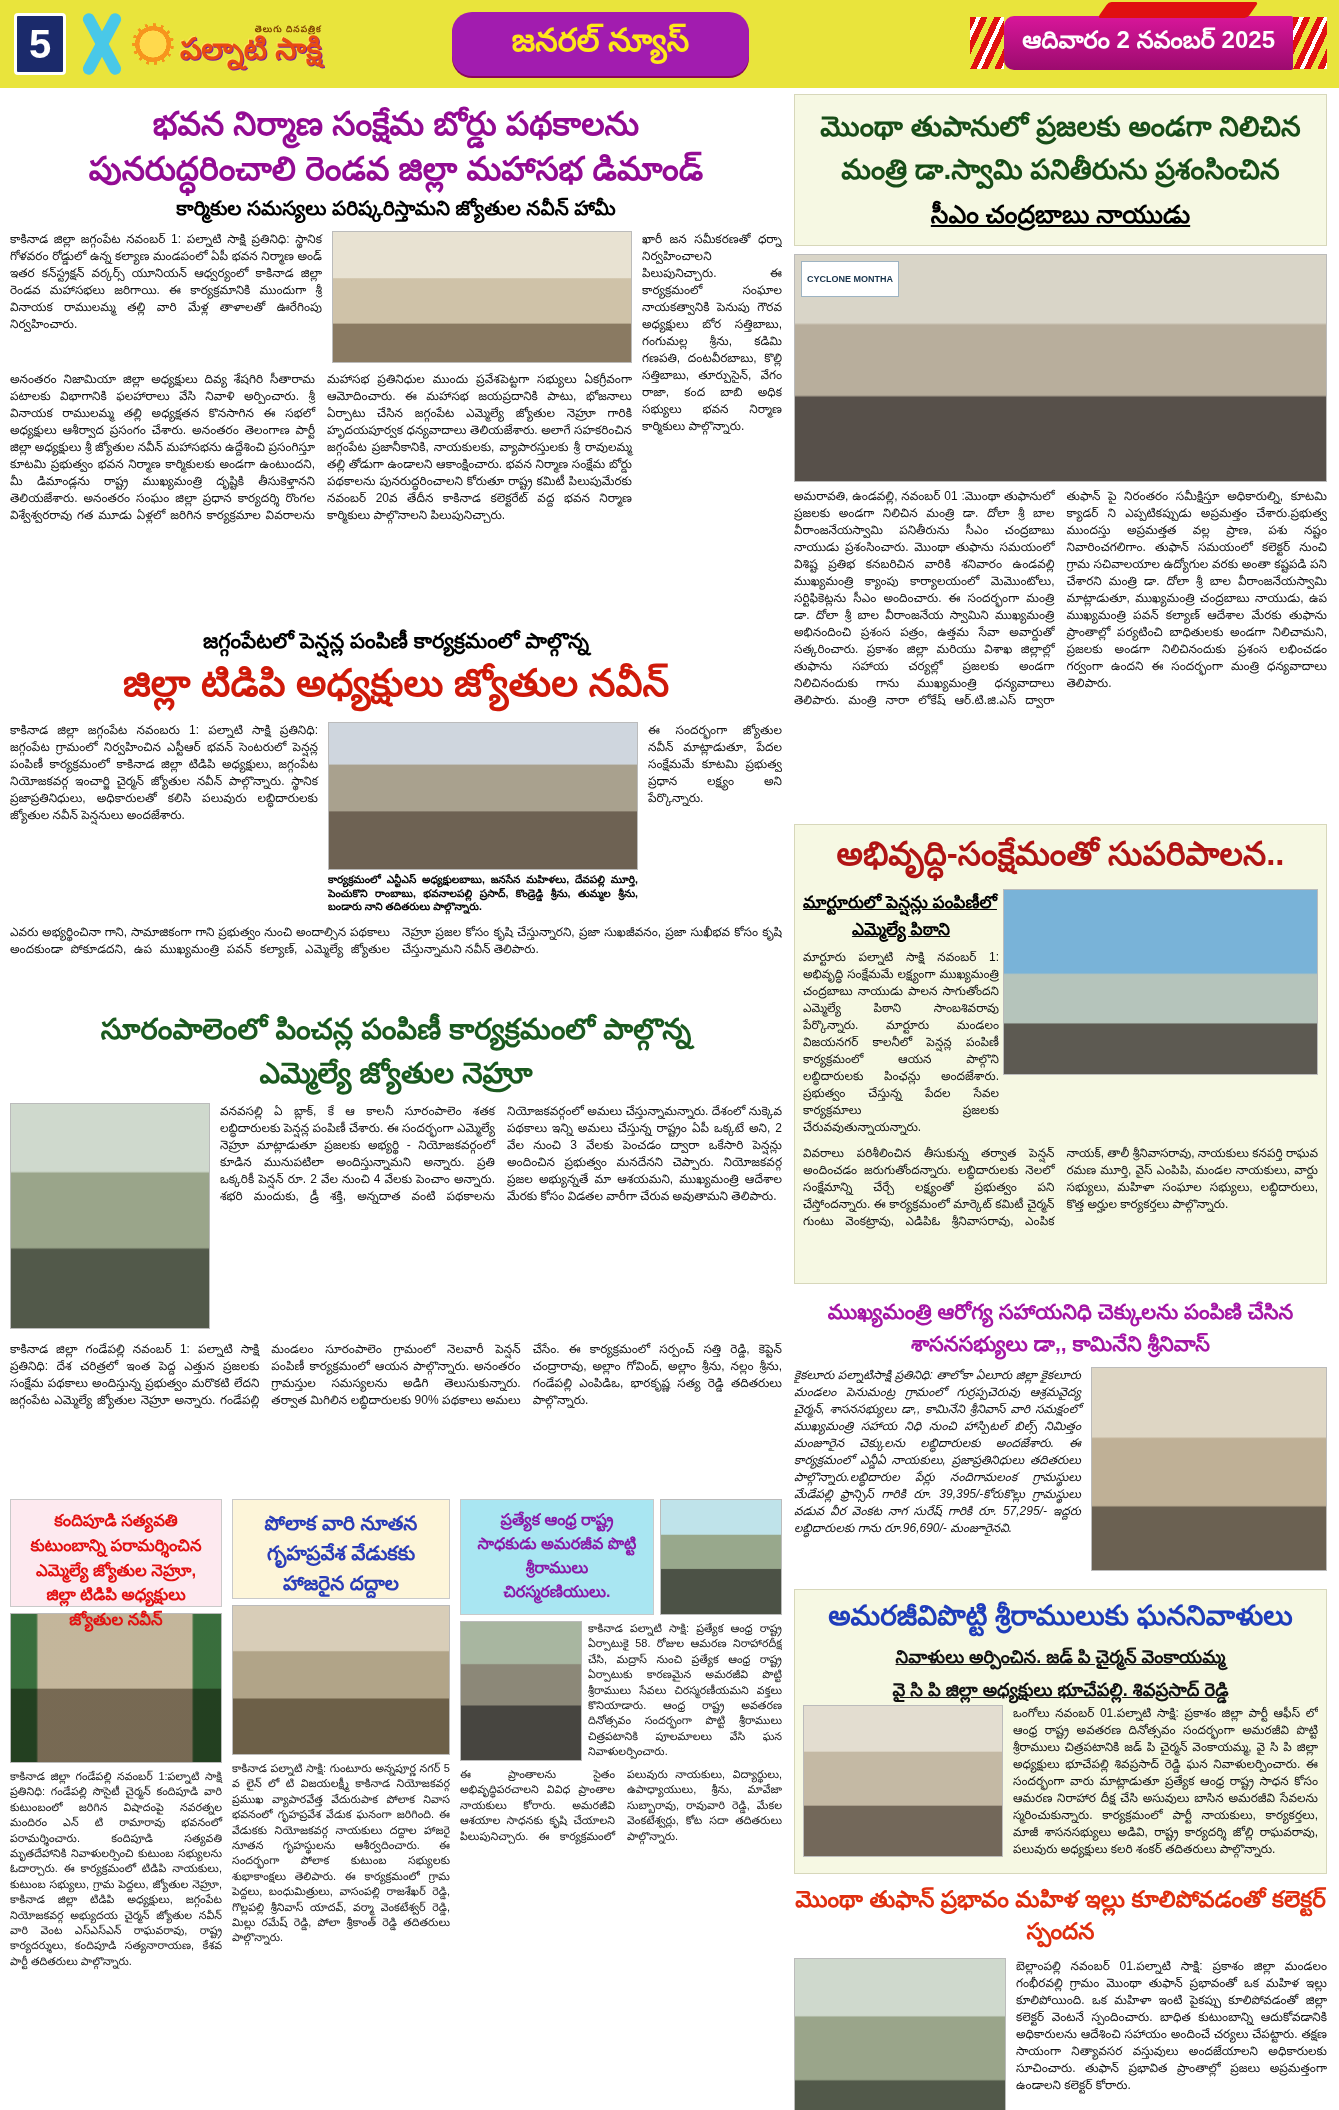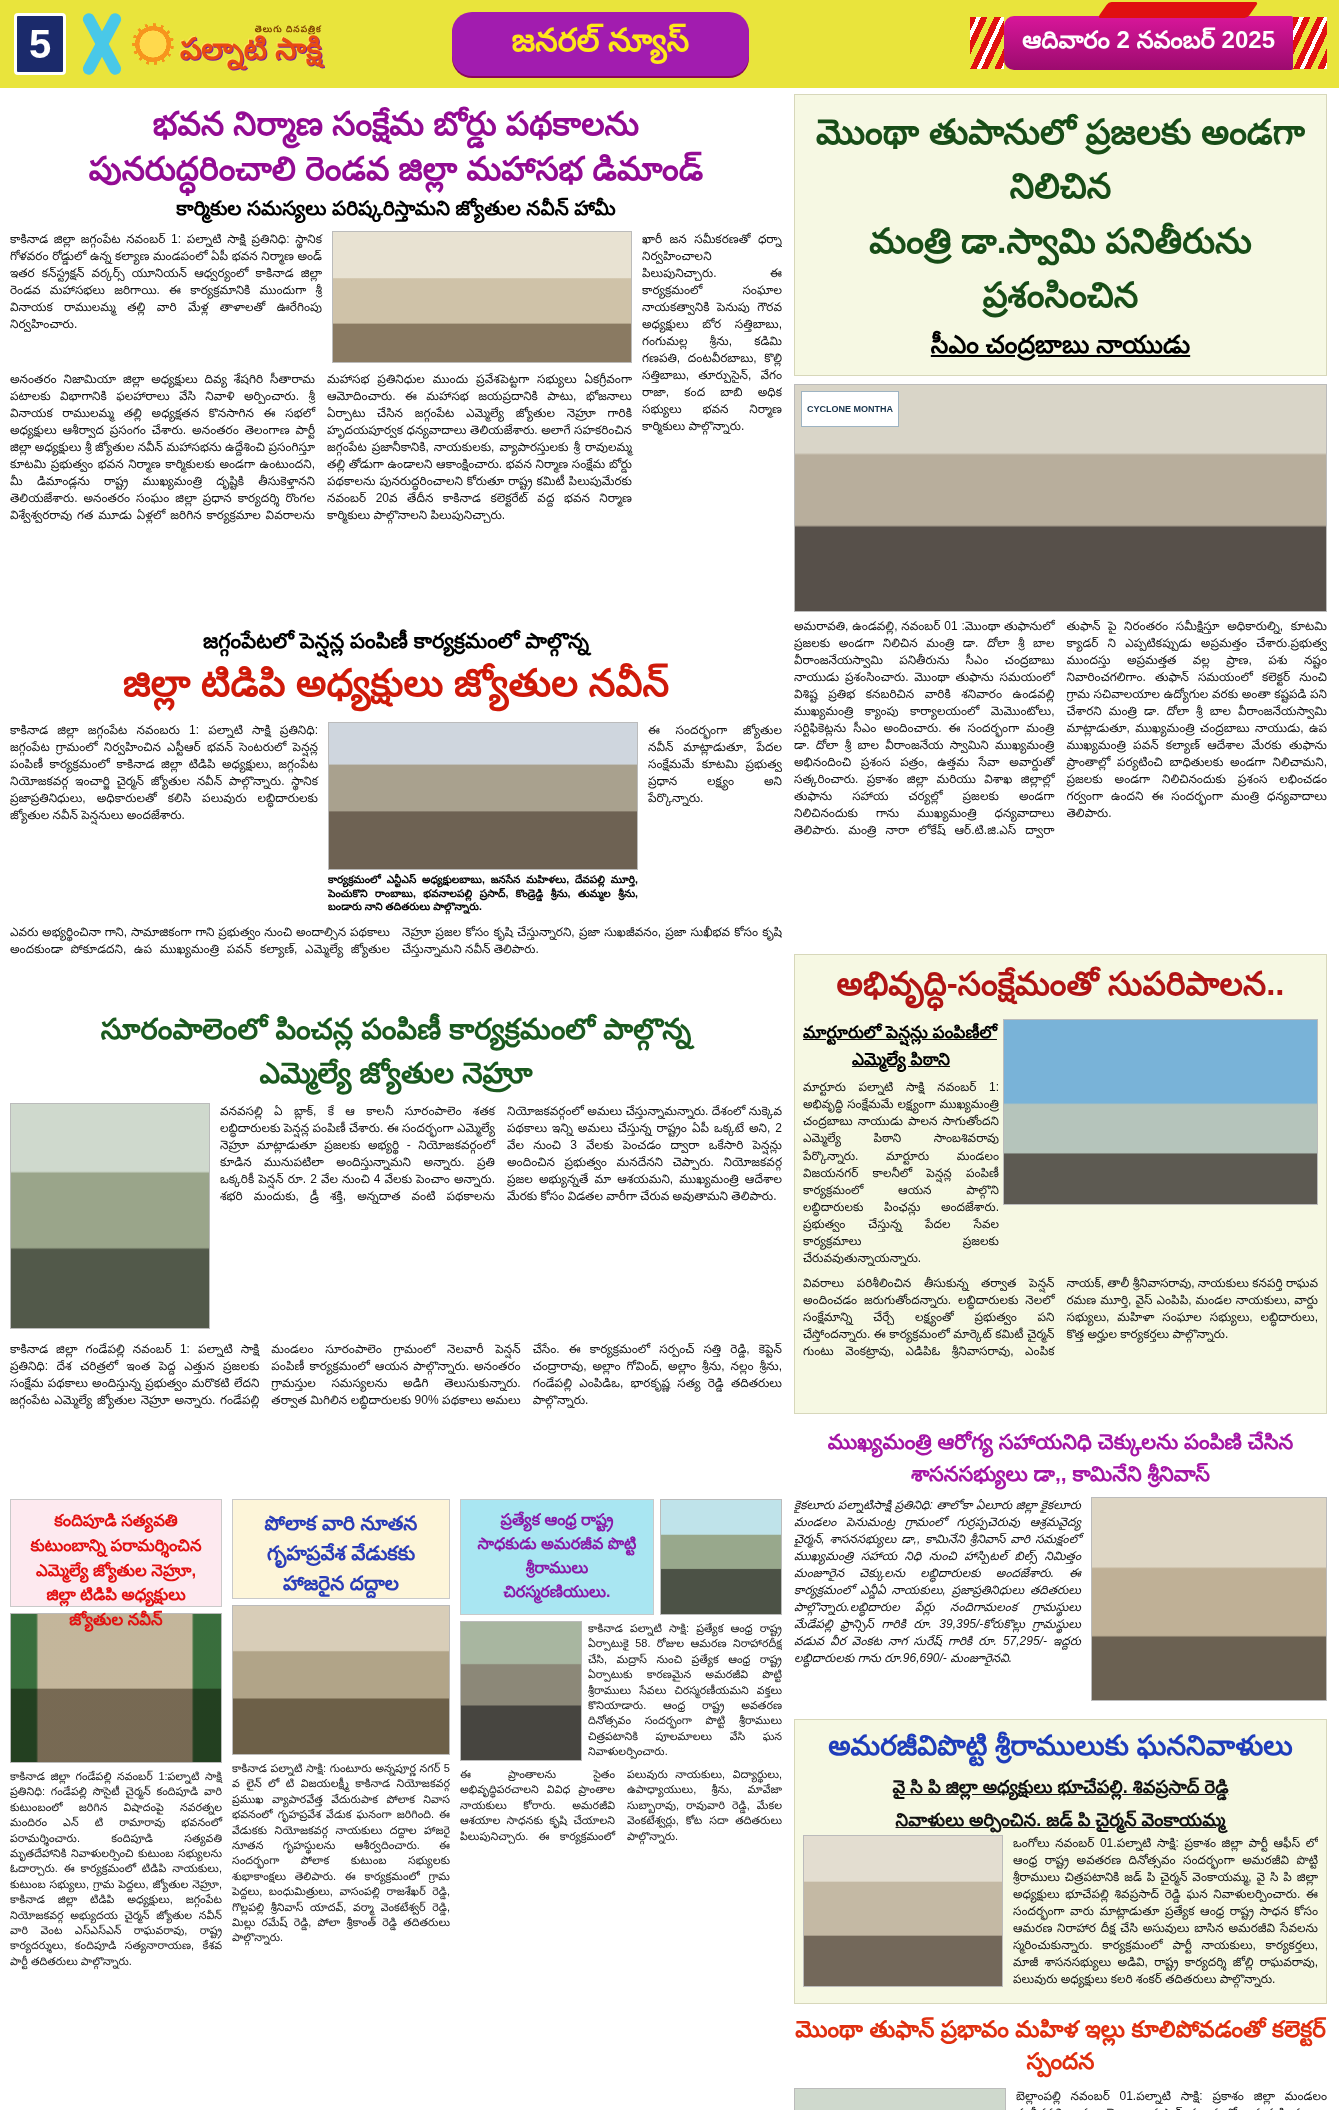--- a/index.html
+++ b/index.html
@@ -83,21 +83,21 @@
   .b2-box { background:#fdf5d9; color:#2a3db8; font-size:20px; height:100px; }
   .b3-box { background:#a9e6f2; color:#8a18a8; font-size:16px; height:116px; }
   .b-photo { width:100%; height:150px; margin:6px 0; }
   .b3-row1 { display:grid; grid-template-columns:1fr 122px; gap:6px; }
   .b3-row1 .photo { height:116px; }
   .b3-row2 { display:grid; grid-template-columns:122px 1fr; gap:6px; margin-top:6px; }
   .b3-row2 .photo { height:140px; }
 
   
   .box-cream { background:#f6f8e3; border:1px solid #d7d7ba; padding:10px 8px; }
-  .r1 h1 { text-align:center; color:#184d18; font-size:35px; font-weight:bold; line-height:1.55; }
+  .r1 h1 { text-align:center; color:#184d18; font-size:28px; font-weight:bold; line-height:1.55; }
   .r1 .cm { text-align:center; color:#000; font-size:25px; font-weight:bold; text-decoration:underline; margin-top:8px; }
   .r1-photo { width:100%; height:228px; margin:8px 0 6px; }
   .r1 .body-wrap { height:324px; overflow:hidden; }
 
   .r2 { margin-top:12px; }
   .r2 h1 { text-align:center; color:#b01414; font-size:33px; font-weight:bold; }
   .r2-grid { display:grid; grid-template-columns:196px 1fr; gap:4px; margin-top:8px; }
   .r2 .sub { font-size:17px; font-weight:bold; text-decoration:underline; line-height:1.6; }
   .r2 .sub2 { text-align:center; display:block; }
   .r2-photo { height:186px; }
@@ -254,22 +254,22 @@
         <h1>ముఖ్యమంత్రి ఆరోగ్య సహాయనిధి చెక్కులను పంపిణి చేసిన</h1>
         <h1>శాసనసభ్యులు డా,, కామినేని శ్రీనివాస్</h1>
         <div class="r3-grid">
           <p class="body">కైకలూరు పల్నాటిసాక్షి ప్రతినిధి: తాలోకా ఏలూరు జిల్లా కైకలూరు మండలం పెనుమంట్ర గ్రామంలో గుర్రప్పచెరువు ఆశ్రమవైద్య చైర్మన్, శాసనసభ్యులు డా,, కామినేని శ్రీనివాస్ వారి సమక్షంలో ముఖ్యమంత్రి సహాయ నిధి నుంచి హాస్పిటల్ బిల్స్ నిమిత్తం మంజూరైన చెక్కులను లబ్ధిదారులకు అందజేశారు. ఈ కార్యక్రమంలో ఎన్డీఏ నాయకులు, ప్రజాప్రతినిధులు తదితరులు పాల్గొన్నారు.లబ్ధిదారుల పేర్లు నందిగామలంక గ్రామస్థులు మేడేపల్లి ఫ్రాన్సిస్ గారికి రూ. 39,395/-కోరుకొల్లు గ్రామస్థులు వడువ వీర వెంకట నాగ సురేష్ గారికి రూ. 57,295/- ఇద్దరు లబ్ధిదారులకు గాను రూ.96,690/- మంజూరైనవి.</p>
           <div class="photo ph-cheque r3-photo"></div>
         </div>
       </section>
 
       <section class="r4 box-cream">
         <h1>అమరజీవిపొట్టి శ్రీరాములుకు ఘననివాళులు</h1>
+        <span class="sub">నివాళులు అర్పించిన. జడ్ పి చైర్మన్ వెంకాయమ్మ</span>
         <span class="sub">వై సి పి జిల్లా అధ్యక్షులు భూచేపల్లి. శివప్రసాద్ రెడ్డి</span>
-        <span class="sub">నివాళులు అర్పించిన. జడ్ పి చైర్మన్ వెంకాయమ్మ</span>
         <div class="r4-grid">
           <div class="photo ph-office r4-photo"></div>
           <p class="body">ఒంగోలు నవంబర్ 01.పల్నాటి సాక్షి: ప్రకాశం జిల్లా పార్టీ ఆఫీస్ లో ఆంధ్ర రాష్ట్ర అవతరణ దినోత్సవం సందర్భంగా అమరజీవి పొట్టి శ్రీరాములు చిత్రపటానికి జడ్ పి చైర్మన్ వెంకాయమ్మ, వై సి పి జిల్లా అధ్యక్షులు భూచేపల్లి శివప్రసాద్ రెడ్డి ఘన నివాళులర్పించారు. ఈ సందర్భంగా వారు మాట్లాడుతూ ప్రత్యేక ఆంధ్ర రాష్ట్ర సాధన కోసం ఆమరణ నిరాహార దీక్ష చేసి అసువులు బాసిన అమరజీవి సేవలను స్మరించుకున్నారు. కార్యక్రమంలో పార్టీ నాయకులు, కార్యకర్తలు, మాజీ శాసనసభ్యులు అడివి, రాష్ట్ర కార్యదర్శి జోల్లి రాఘవరావు, పలువురు అధ్యక్షులు కలరి శంకర్ తదితరులు పాల్గొన్నారు.</p>
         </div>
       </section>
 
       <section class="r5">
         <h1>మొంథా తుఫాన్ ప్రభావం  మహిళ ఇల్లు కూలిపోవడంతో కలెక్టర్ స్పందన</h1>
         <div class="r5-grid">
           <div class="photo ph-village r5-photo"></div>

